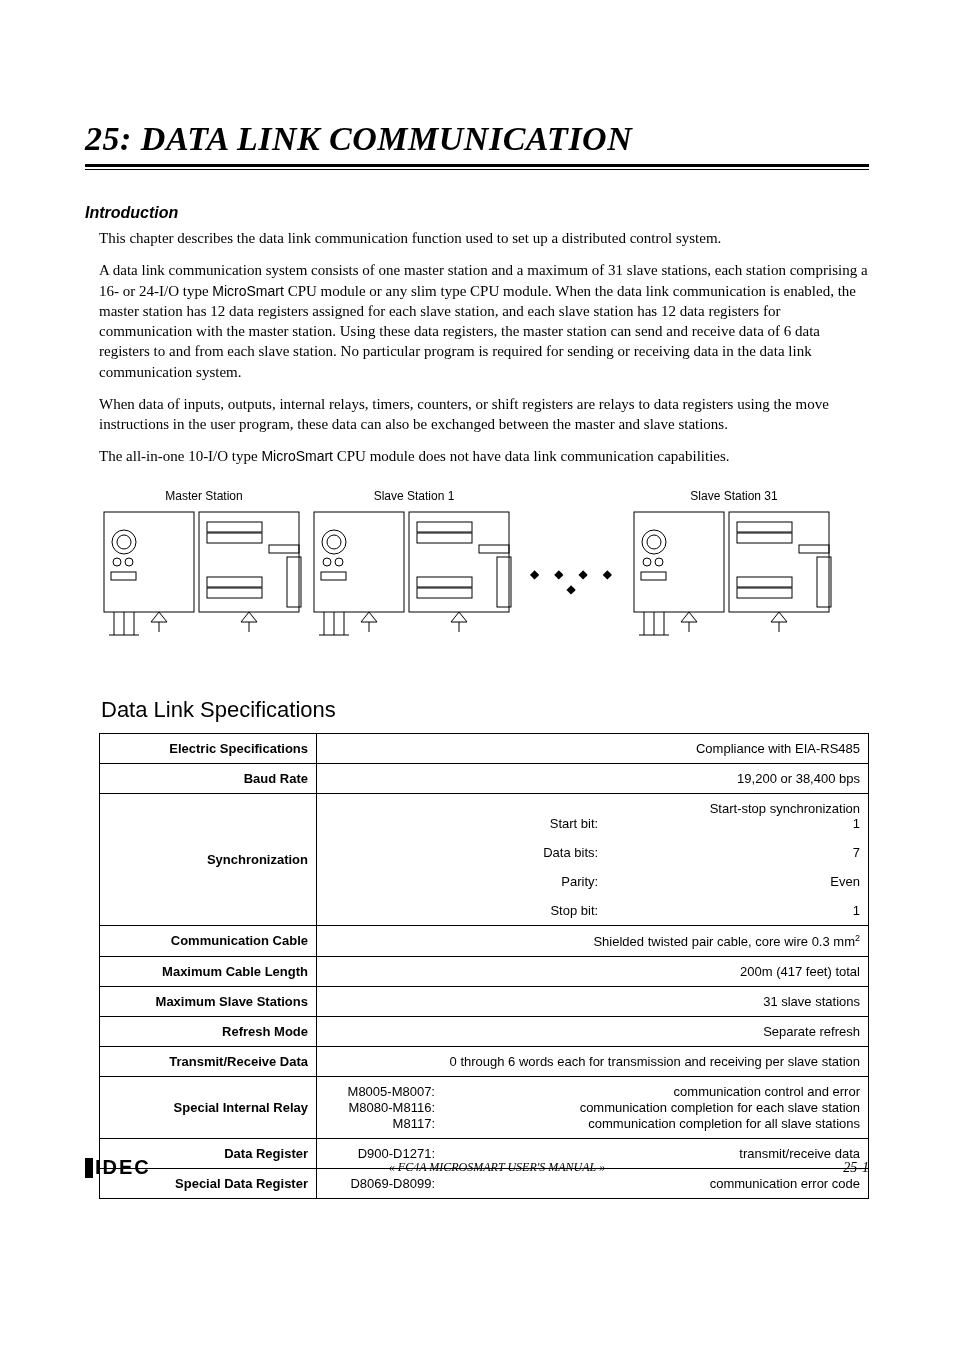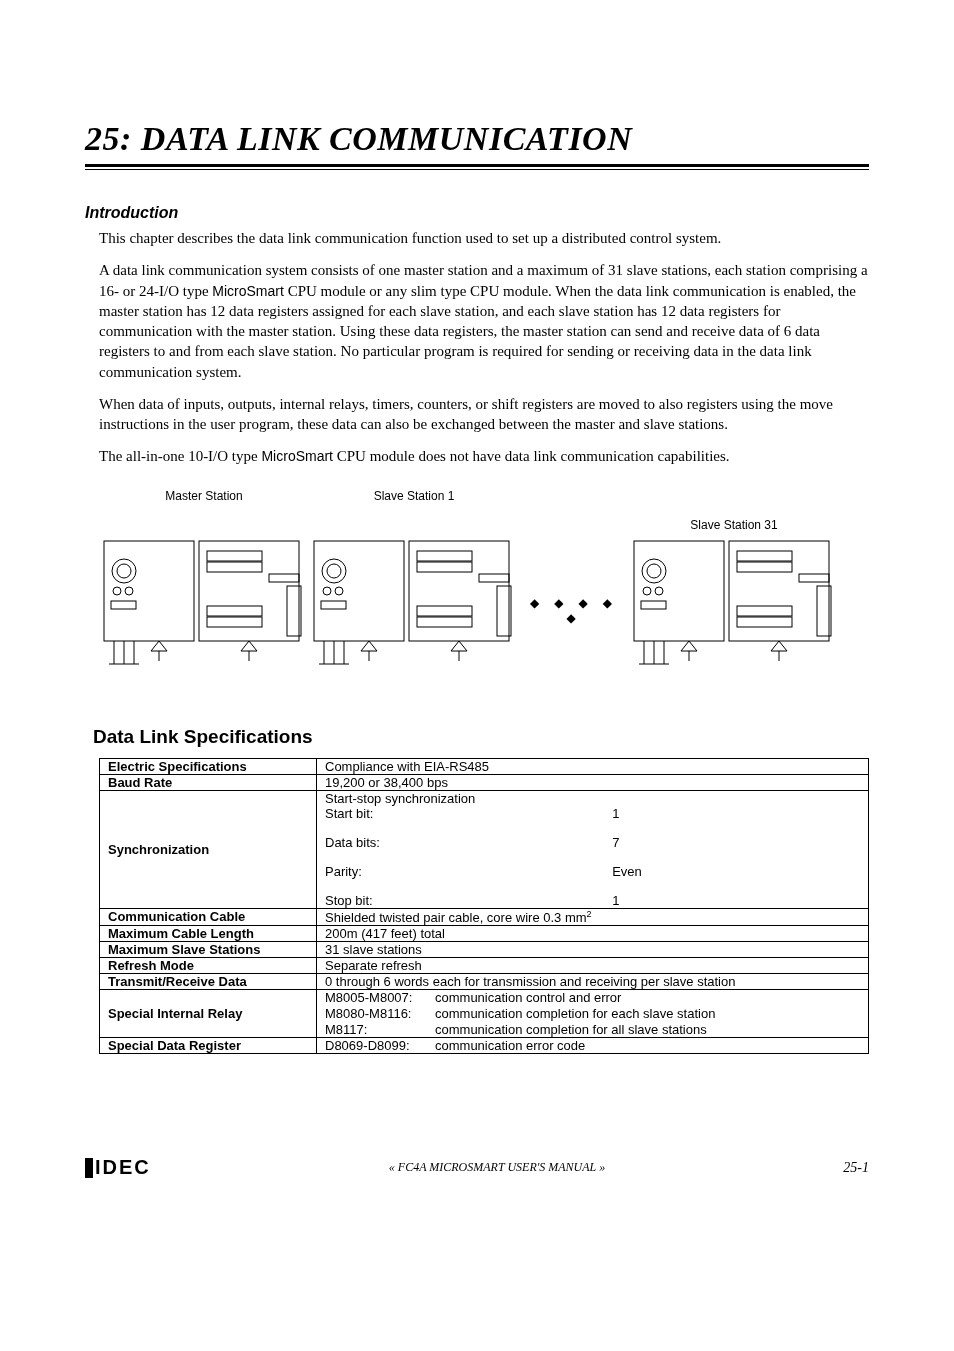--- a/index.html
+++ b/index.html
@@ -57,54 +57,54 @@
   }
   .station-labels {
     display: flex;
     font-family: Arial, Helvetica, sans-serif;
     font-size: 12px;
     margin-bottom: 4px;
   }
   .station-labels .lbl1 { width: 210px; text-align: center; }
   .station-labels .lbl2 { width: 210px; text-align: center; }
   .station-labels .gap  { width: 110px; }
-  .station-labels .lbl3 { width: 210px; text-align: center; margin-top: 29px; }
+  .station-labels .lbl3 { width: 210px; text-align: center; }
   .stations-row {
     display: flex;
     align-items: center;
   }
   .station-svg { width: 210px; height: 150px; }
   .dots {
     width: 110px;
     text-align: center;
     font-size: 12px;
     letter-spacing: 6px;
     color: #000;
   }
 
   .h2 {
     font-family: Arial, Helvetica, sans-serif;
-    font-weight: bold;
-    font-size: 19px;
-    margin: 40px 0 10px 8px;
+    font-weight: normal;
+    font-size: 22px;
+    margin: 40px 0 10px 16px;
   }
 
   table.spec {
     border-collapse: collapse;
     width: 100%;
     font-family: Arial, Helvetica, sans-serif;
     font-size: 13px;
     margin-left: 14px;
     width: calc(100% - 14px);
   }
   table.spec td, table.spec th {
     border: 1px solid #000;
-    padding: 0 8px;
+    padding: 7px 8px;
     vertical-align: top;
-    text-align: left;
+    text-align: right;
   }
   table.spec th {
     font-weight: bold;
     white-space: nowrap;
     width: 200px;
     vertical-align: middle;
   }
   table.spec td sup { font-size: 9px; }
   .sync-grid {
     display: grid;
@@ -166,21 +166,21 @@
   <div class="title-rule"></div>
 
   <div class="sect-title">Introduction</div>
 
   <p class="body-text">This chapter describes the data link communication function used to set up a distributed control system.</p>
 
   <p class="body-text">
     <span>A data link communication system consists of one master station and a maximum of 31 slave stations, each station comprising a 16- or 24-I/O type </span><span class="ss">MicroSmart</span><span> CPU module or any slim type CPU module. When the data link communication is enabled, the master station has 12 data registers assigned for each slave station, and each slave station has 12 data registers for communication with the master station. Using these data registers, the master station can send and receive data of 6 data registers to and from each slave station. No particular program is required for sending or receiving data in the data link communication system.</span>
   </p>
 
-  <p class="body-text">When data of inputs, outputs, internal relays, timers, counters, or shift registers are moved to also registers using the move instructions in the user program, these data can also be exchanged between the master and slave stations.</p>
+  <p class="body-text">When data of inputs, outputs, internal relays, timers, counters, or shift registers are relays to data registers using the move instructions in the user program, these data can also be exchanged between the master and slave stations.</p>
 
 
   <p class="body-text">
     <span>The all-in-one 10-I/O type </span><span class="ss">MicroSmart</span><span> CPU module does not have data link communication capabilities.</span>
   </p>
 
   <div class="diagram-wrap">
     <div class="station-labels">
       <div class="lbl1">Master Station</div>
       <div class="lbl2">Slave Station 1</div>
@@ -310,20 +310,29 @@
           <div>M8005-M8007:</div>
               <div>communication control and error</div>
           <div>M8080-M8116:</div>
               <div>communication completion for each slave station</div>
           <div>M8117:</div>
               <div>communication completion for all slave stations</div>
         </div>
       </td>
     </tr>
     <tr>
+      <th>Data Register</th>
+      <td>
+        <div class="relay-grid">
+          <div>D900-D1271:</div>
+              <div>transmit/receive data</div>
+        </div>
+      </td>
+    </tr>
+    <tr>
       <th>Special Data Register</th>
       <td>
         <div class="relay-grid">
           <div>D8069-D8099:</div>
               <div>communication error code</div>
         </div>
       </td>
     </tr>
   </tbody>
     </table>

